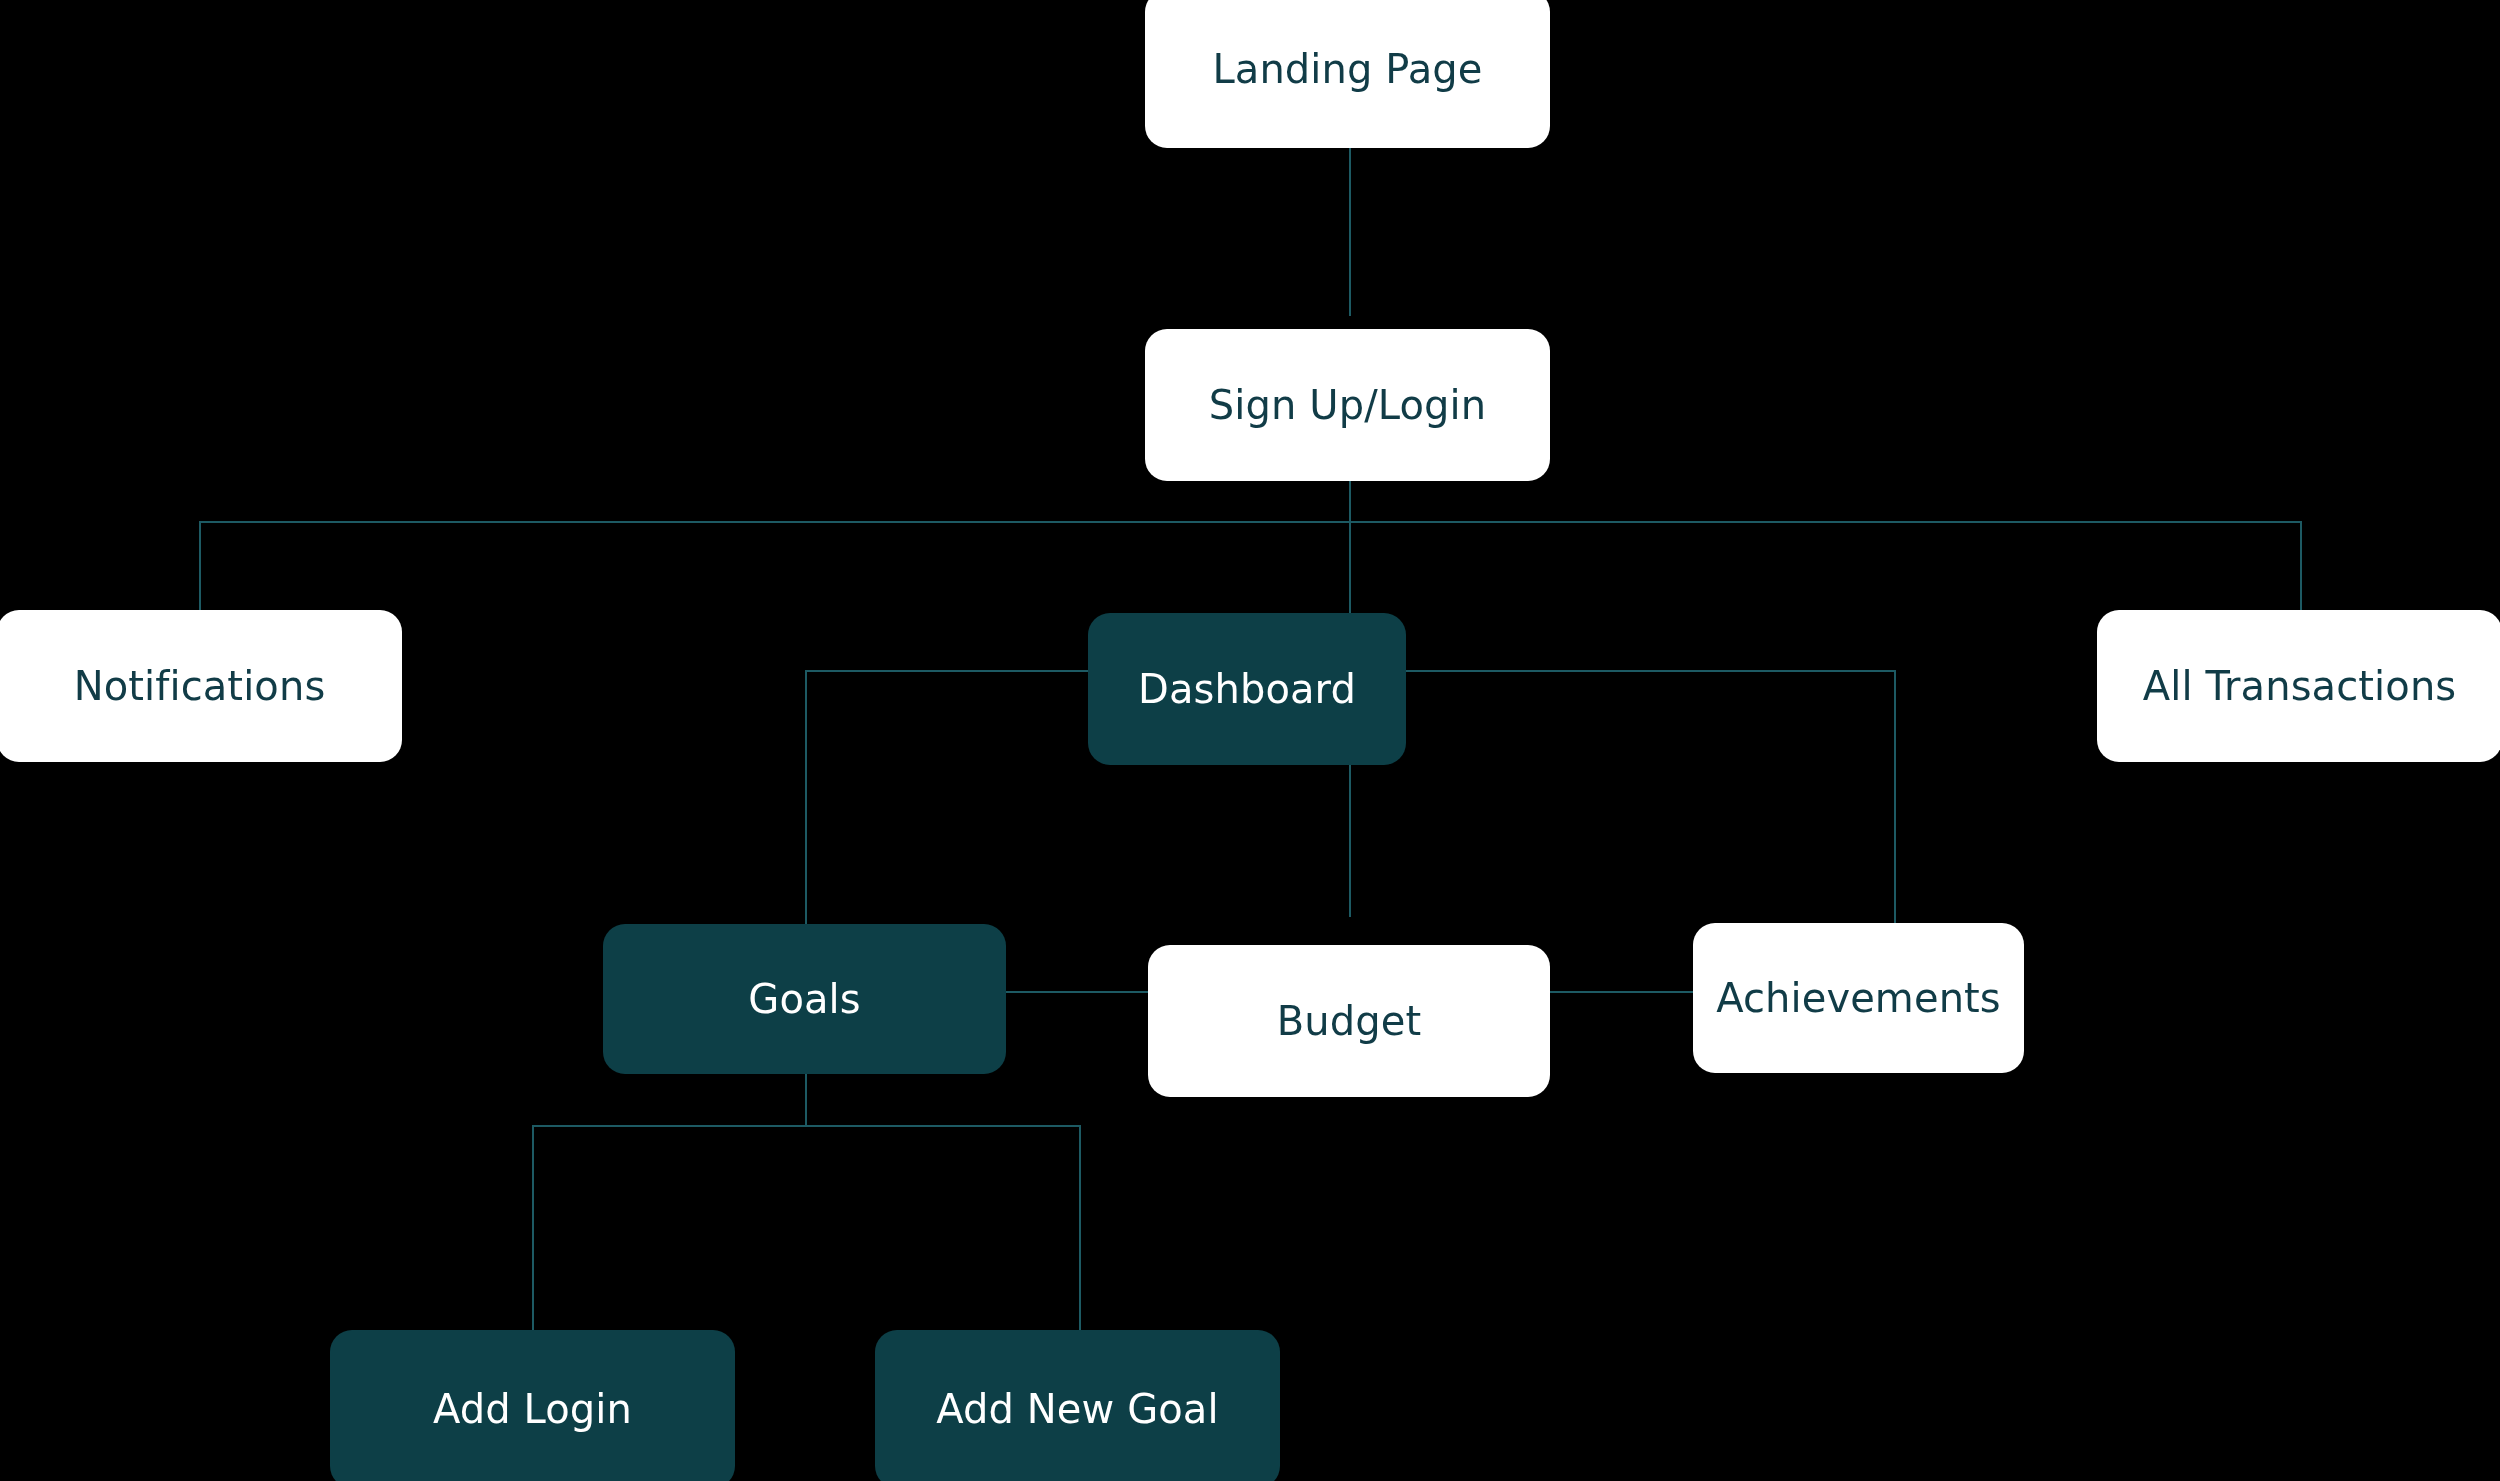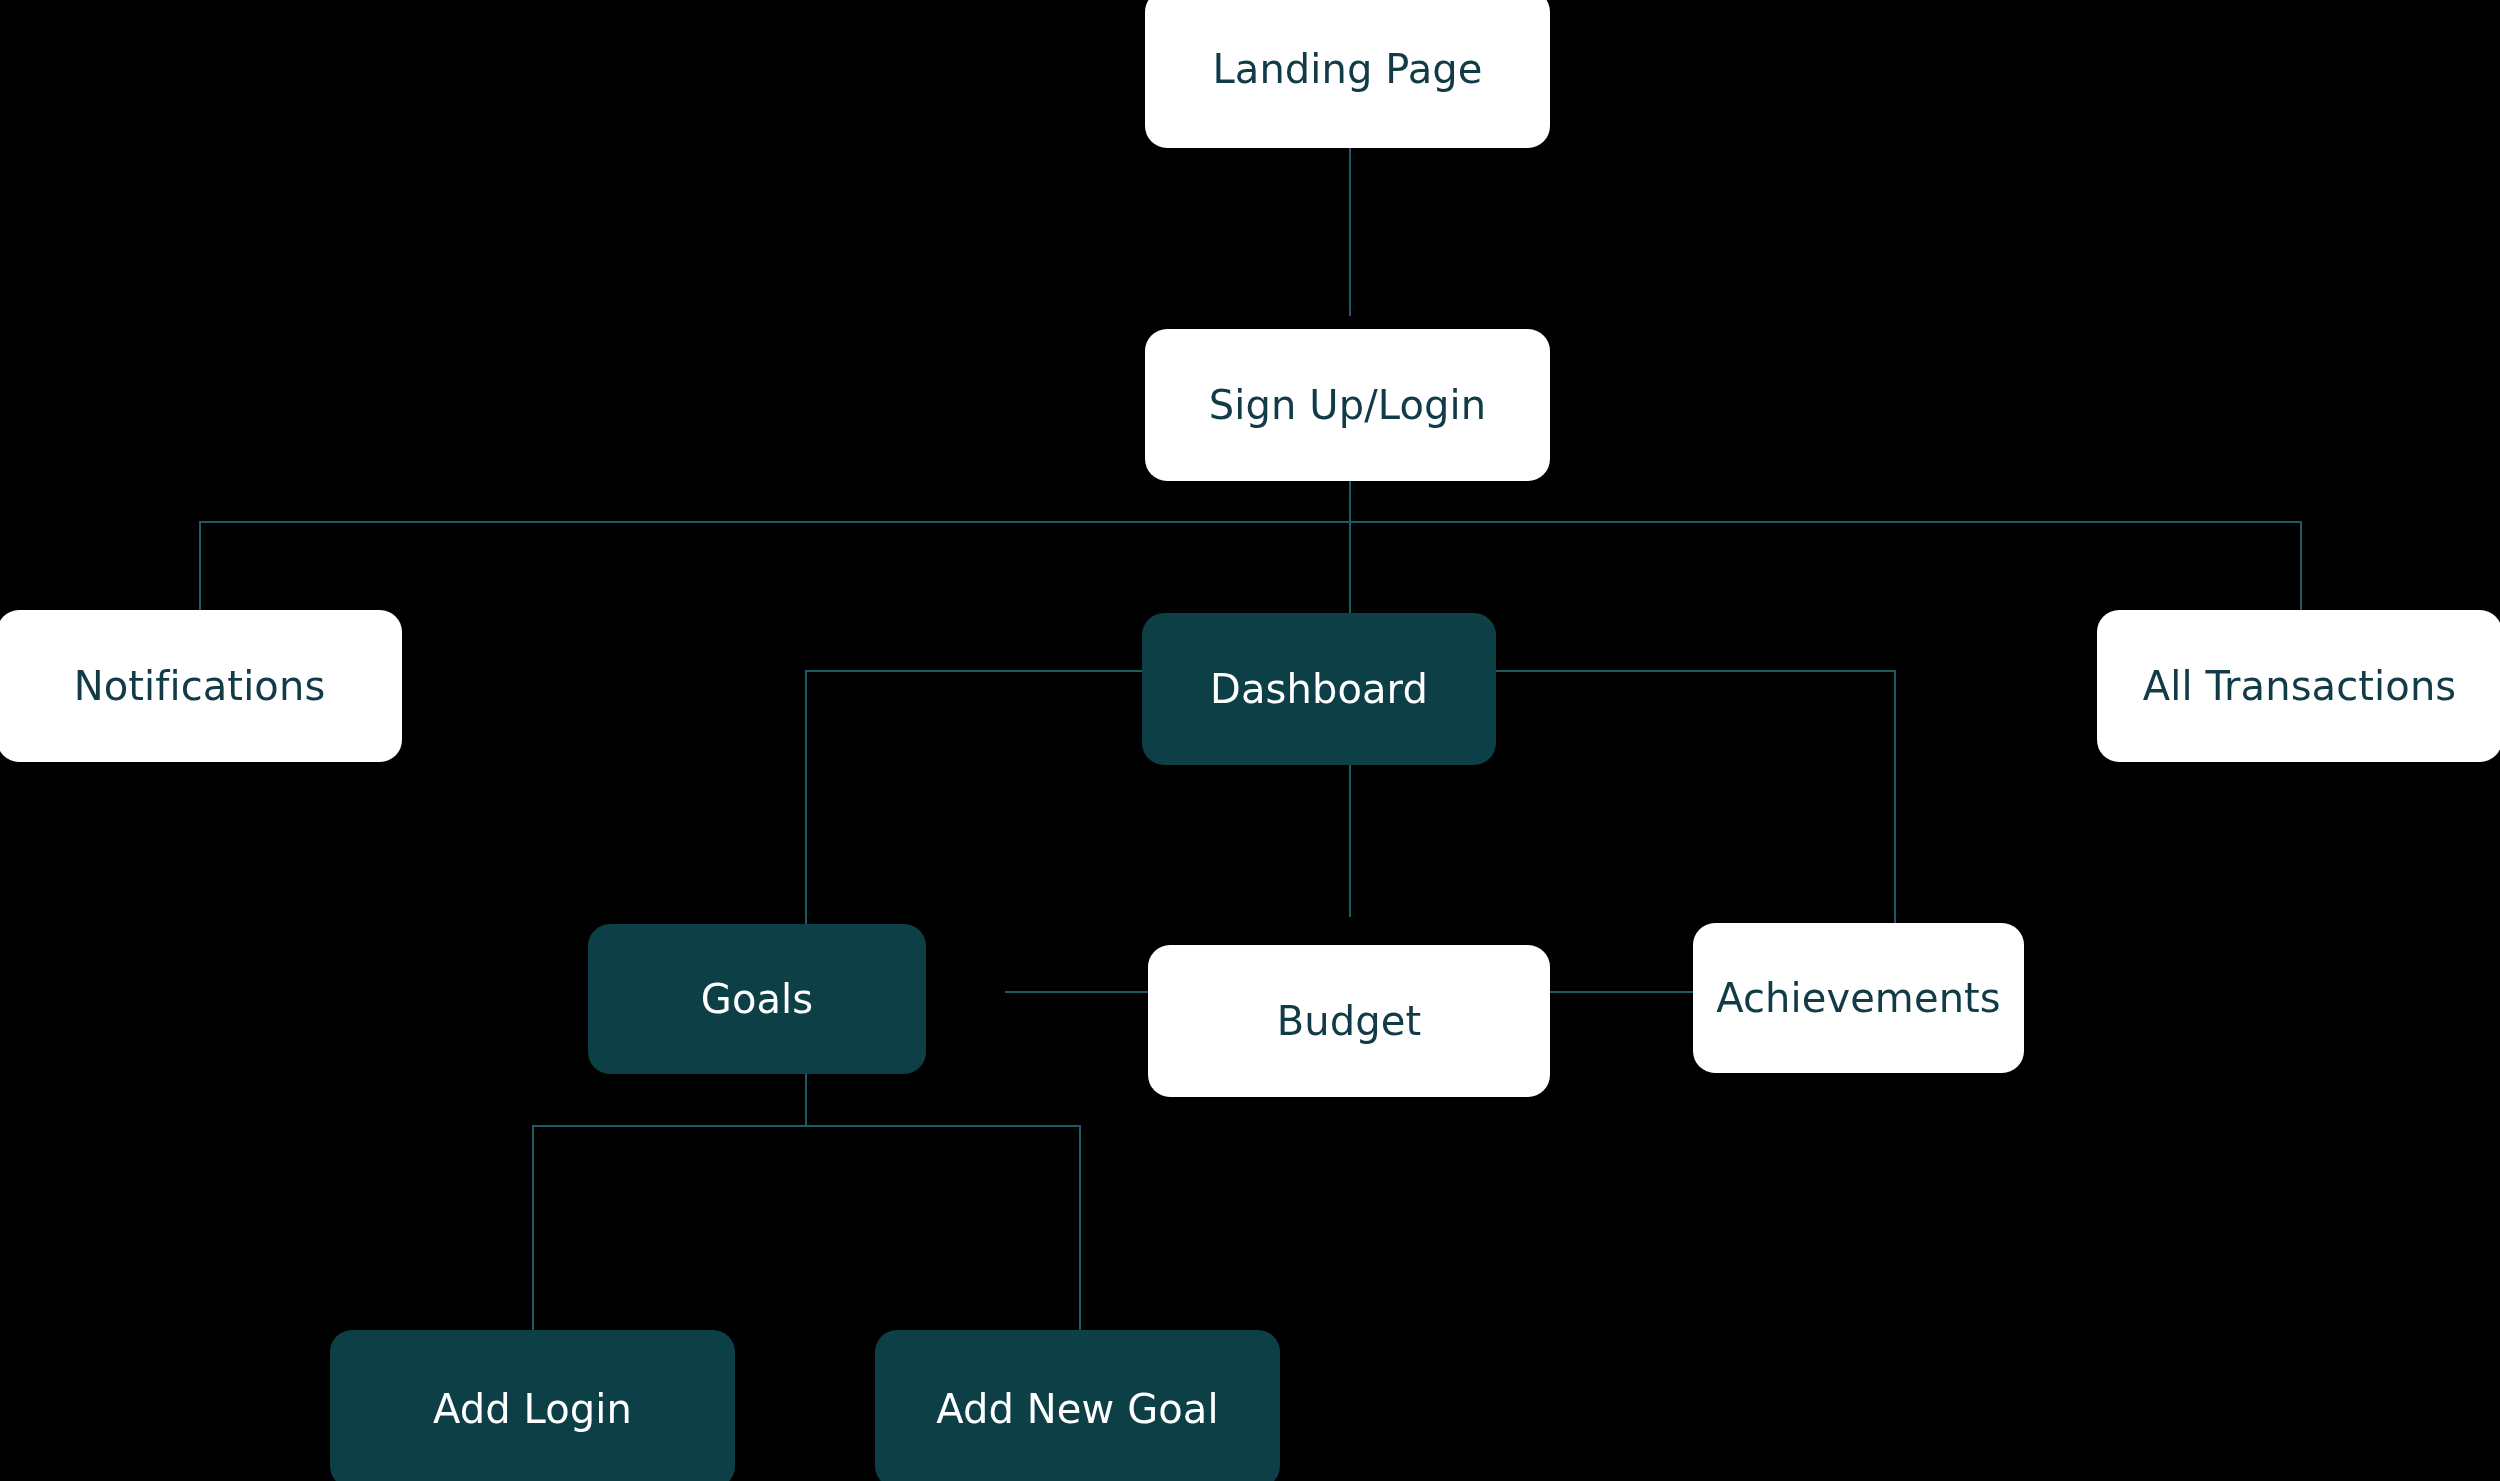--- a/index.html
+++ b/index.html
@@ -74,27 +74,27 @@
   <div id="node-layer">
       <div class="node light" style="left: 1145px; top: -10px; width: 405px; height: 158px;">
         <span class="node-label">Landing Page</span>
       </div>
       <div class="node light" style="left: 1145px; top: 329px; width: 405px; height: 152px;">
         <span class="node-label">Sign Up/Login</span>
       </div>
       <div class="node light" style="left: -3px; top: 610px; width: 405px; height: 152px;">
         <span class="node-label">Notifications</span>
       </div>
-      <div class="node dark" style="left: 1142px; top: 613px; width: 354px; height: 152px;">
+      <div class="node dark" style="left: 1088px; top: 613px; width: 318px; height: 152px;">
         <span class="node-label">Dashboard</span>
       </div>
       <div class="node light" style="left: 2097px; top: 610px; width: 405px; height: 152px;">
         <span class="node-label">All Transactions</span>
       </div>
-      <div class="node dark" style="left: 588px; top: 924px; width: 338px; height: 150px;">
+      <div class="node dark" style="left: 603px; top: 924px; width: 403px; height: 150px;">
         <span class="node-label">Goals</span>
       </div>
       <div class="node light" style="left: 1148px; top: 916px; width: 402px; height: 152px; margin-top: 29px;">
         <span class="node-label">Budget</span>
       </div>
       <div class="node light" style="left: 1693px; top: 923px; width: 331px; height: 150px;">
         <span class="node-label">Achievements</span>
       </div>
       <div class="node dark" style="left: 330px; top: 1330px; width: 405px; height: 158px;">
         <span class="node-label">Add Login</span>

